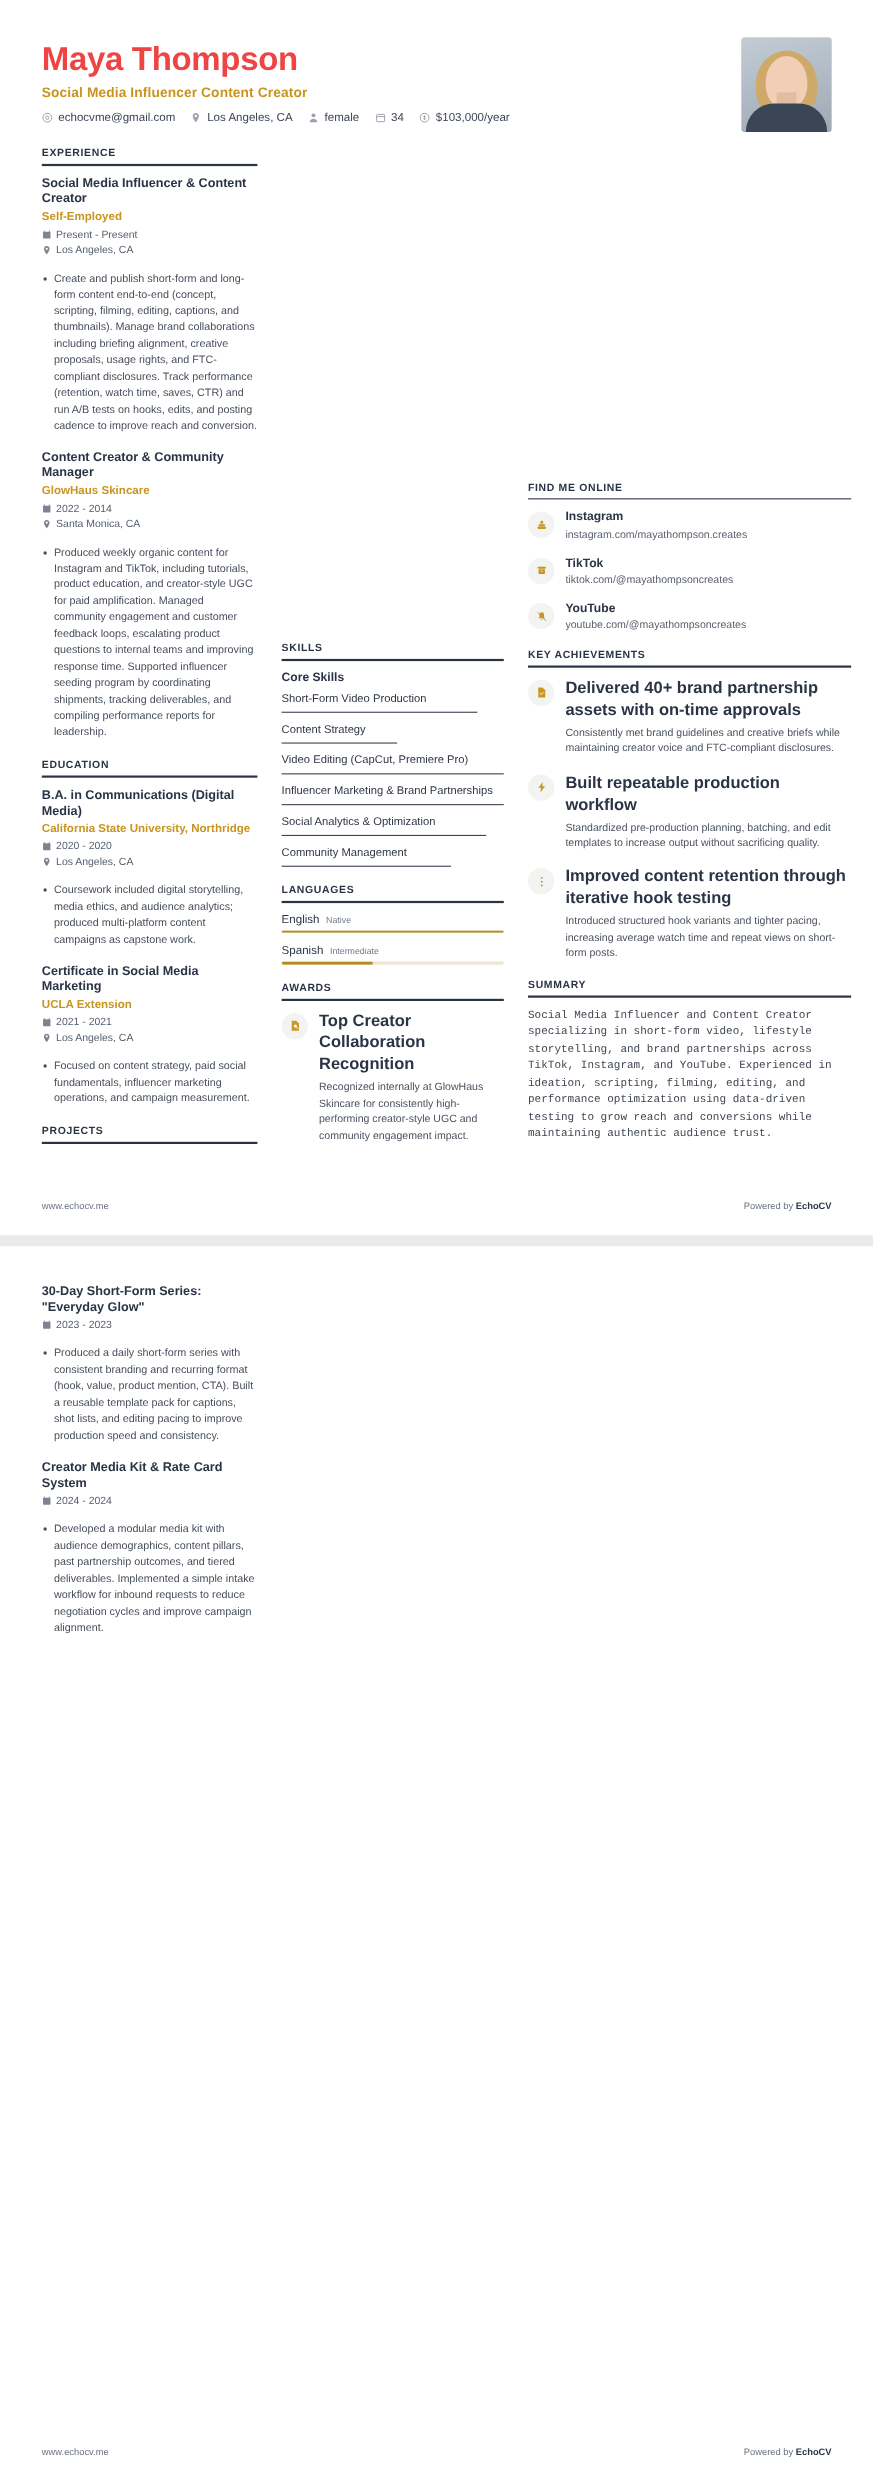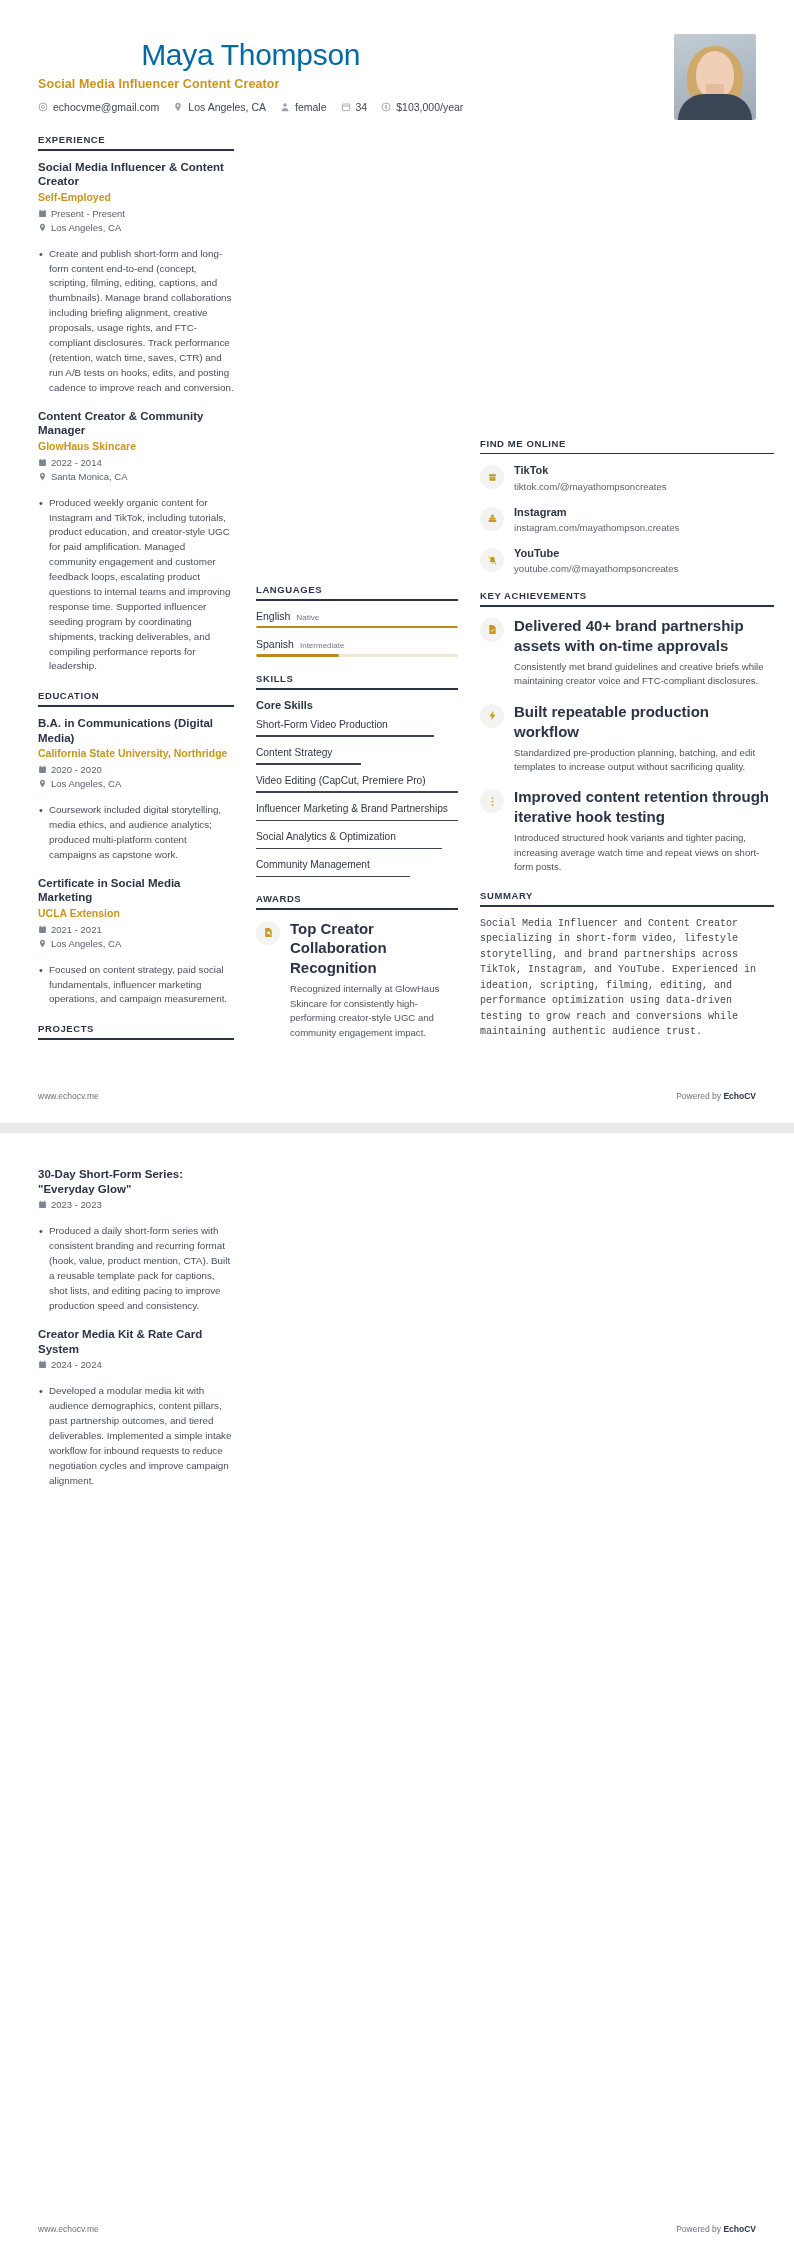--- a/index.html
+++ b/index.html
@@ -24,25 +24,24 @@
   
   .header {
     display: flex;
     justify-content: space-between;
     align-items: flex-start;
     padding-bottom: 14px;
   }
   .header-left { padding-top: 4px; }
   .name {
     font-size: 30px;
-    font-weight: 400;
-    color: #0369a1;
+    font-weight: 700;
+    color: #ef4444;
     letter-spacing: -0.3px;
     line-height: 1.12;
-    text-align: center;
   }
   .headline {
     font-size: 12.5px;
     font-weight: 600;
     color: #c8951f;
     margin-top: 5px;
     letter-spacing: 0.1px;
   }
   .contact-row {
     display: flex;
@@ -482,20 +481,51 @@
         <div class="section">
           <div class="sec-title">PROJECTS</div>
           <div class="sec-rule"></div>
         </div>
 
       </div>
 
       <div class="col-mid">
 
         <div class="section">
+          <div class="sec-title">SKILLS</div>
+          <div class="sec-rule"></div>
+          <div class="skill-group-label">Core Skills</div>
+
+          <div class="skill">
+            <div class="skill-name">Short-Form Video Production</div>
+            <div class="skill-bar" style="width: 88%;"></div>
+          </div>
+          <div class="skill">
+            <div class="skill-name">Content Strategy</div>
+            <div class="skill-bar" style="width: 52%;"></div>
+          </div>
+          <div class="skill">
+            <div class="skill-name">Video Editing (CapCut, Premiere Pro)</div>
+            <div class="skill-bar" style="width: 100%;"></div>
+          </div>
+          <div class="skill">
+            <div class="skill-name">Influencer Marketing &amp; Brand Partnerships</div>
+            <div class="skill-bar" style="width: 100%;"></div>
+          </div>
+          <div class="skill">
+            <div class="skill-name">Social Analytics &amp; Optimization</div>
+            <div class="skill-bar" style="width: 92%;"></div>
+          </div>
+          <div class="skill">
+            <div class="skill-name">Community Management</div>
+            <div class="skill-bar" style="width: 76%;"></div>
+          </div>
+        </div>
+
+        <div class="section">
           <div class="sec-title">LANGUAGES</div>
           <div class="sec-rule"></div>
 
           <div class="lang">
             <div class="lang-top">
               <span class="lang-name">English</span>
               <span class="lang-level">Native</span>
             </div>
             <div class="lang-track">
               <div class="lang-fill" style="width: 100%;"></div>
@@ -507,51 +537,20 @@
               <span class="lang-name">Spanish</span>
               <span class="lang-level">Intermediate</span>
             </div>
             <div class="lang-track">
               <div class="lang-fill" style="width: 41%;"></div>
             </div>
           </div>
         </div>
 
         <div class="section">
-          <div class="sec-title">SKILLS</div>
-          <div class="sec-rule"></div>
-          <div class="skill-group-label">Core Skills</div>
-
-          <div class="skill">
-            <div class="skill-name">Short-Form Video Production</div>
-            <div class="skill-bar" style="width: 88%;"></div>
-          </div>
-          <div class="skill">
-            <div class="skill-name">Content Strategy</div>
-            <div class="skill-bar" style="width: 52%;"></div>
-          </div>
-          <div class="skill">
-            <div class="skill-name">Video Editing (CapCut, Premiere Pro)</div>
-            <div class="skill-bar" style="width: 100%;"></div>
-          </div>
-          <div class="skill">
-            <div class="skill-name">Influencer Marketing &amp; Brand Partnerships</div>
-            <div class="skill-bar" style="width: 100%;"></div>
-          </div>
-          <div class="skill">
-            <div class="skill-name">Social Analytics &amp; Optimization</div>
-            <div class="skill-bar" style="width: 92%;"></div>
-          </div>
-          <div class="skill">
-            <div class="skill-name">Community Management</div>
-            <div class="skill-bar" style="width: 76%;"></div>
-          </div>
-        </div>
-
-        <div class="section">
           <div class="sec-title">AWARDS</div>
           <div class="sec-rule"></div>
 
           <div class="iblock">
             <div class="ibadge">
               <span>
                 <svg viewBox="0 0 16 16" fill="currentColor">
                   <path d="M3.2 1.4h6l3.6 3.6v9.6H3.2z" opacity="0.95"></path>
                   <circle cx="8.1" cy="8.4" r="2" fill="#fff"></circle>
                   <path d="M9.6 9.9l2 2" stroke="#fff" stroke-width="1.3" fill="none"></path>
@@ -570,45 +569,45 @@
       <div class="col-right">
 
         <div class="section">
           <div class="sec-title">FIND ME ONLINE</div>
           <div class="sec-rule"></div>
 
           <div class="iblock">
             <div class="ibadge">
               <span>
                 <svg viewBox="0 0 16 16" fill="currentColor">
+                  <rect x="2.6" y="9.6" width="10.8" height="3.4" rx="1"></rect>
+                  <rect x="3.8" y="6.6" width="8.4" height="2.6" rx="0.8"></rect>
+                  <path d="M8 2.2c1.1 0 2 .9 2 2v1.6H6V4.2c0-1.1.9-2 2-2z"></path>
+                </svg>
+              </span>
+            </div>
+            <div class="ibody">
+              <div class="link-name">Instagram</div>
+              <div class="link-url">instagram.com/mayathompson.creates</div>
+            </div>
+          </div>
+
+          <div class="iblock">
+            <div class="ibadge">
+              <span>
+                <svg viewBox="0 0 16 16" fill="currentColor">
                   <rect x="2.8" y="3.2" width="10.4" height="2.6" rx="0.6"></rect>
                   <rect x="3.8" y="6.4" width="8.4" height="6.4" rx="0.8"></rect>
                   <rect x="6.6" y="8.4" width="2.8" height="1" fill="#fff"></rect>
                 </svg>
               </span>
             </div>
             <div class="ibody">
               <div class="link-name">TikTok</div>
               <div class="link-url">tiktok.com/@mayathompsoncreates</div>
-            </div>
-          </div>
-
-          <div class="iblock">
-            <div class="ibadge">
-              <span>
-                <svg viewBox="0 0 16 16" fill="currentColor">
-                  <rect x="2.6" y="9.6" width="10.8" height="3.4" rx="1"></rect>
-                  <rect x="3.8" y="6.6" width="8.4" height="2.6" rx="0.8"></rect>
-                  <path d="M8 2.2c1.1 0 2 .9 2 2v1.6H6V4.2c0-1.1.9-2 2-2z"></path>
-                </svg>
-              </span>
-            </div>
-            <div class="ibody">
-              <div class="link-name">Instagram</div>
-              <div class="link-url">instagram.com/mayathompson.creates</div>
             </div>
           </div>
 
           <div class="iblock">
             <div class="ibadge">
               <span>
                 <svg viewBox="0 0 16 16" fill="currentColor">
                   <path d="M8 2.4a3 3 0 00-3 3v2.4c0 .6-.3 1.3-.8 1.8l-.6.6h8.8l-.6-.6c-.5-.5-.8-1.2-.8-1.8V5.4a3 3 0 00-3-3z"></path>
                   <path d="M6.6 11.4a1.5 1.5 0 002.8 0z"></path>
                   <path d="M2.4 2.4l11.2 11.2" stroke="currentColor" stroke-width="1.3" fill="none"></path>

